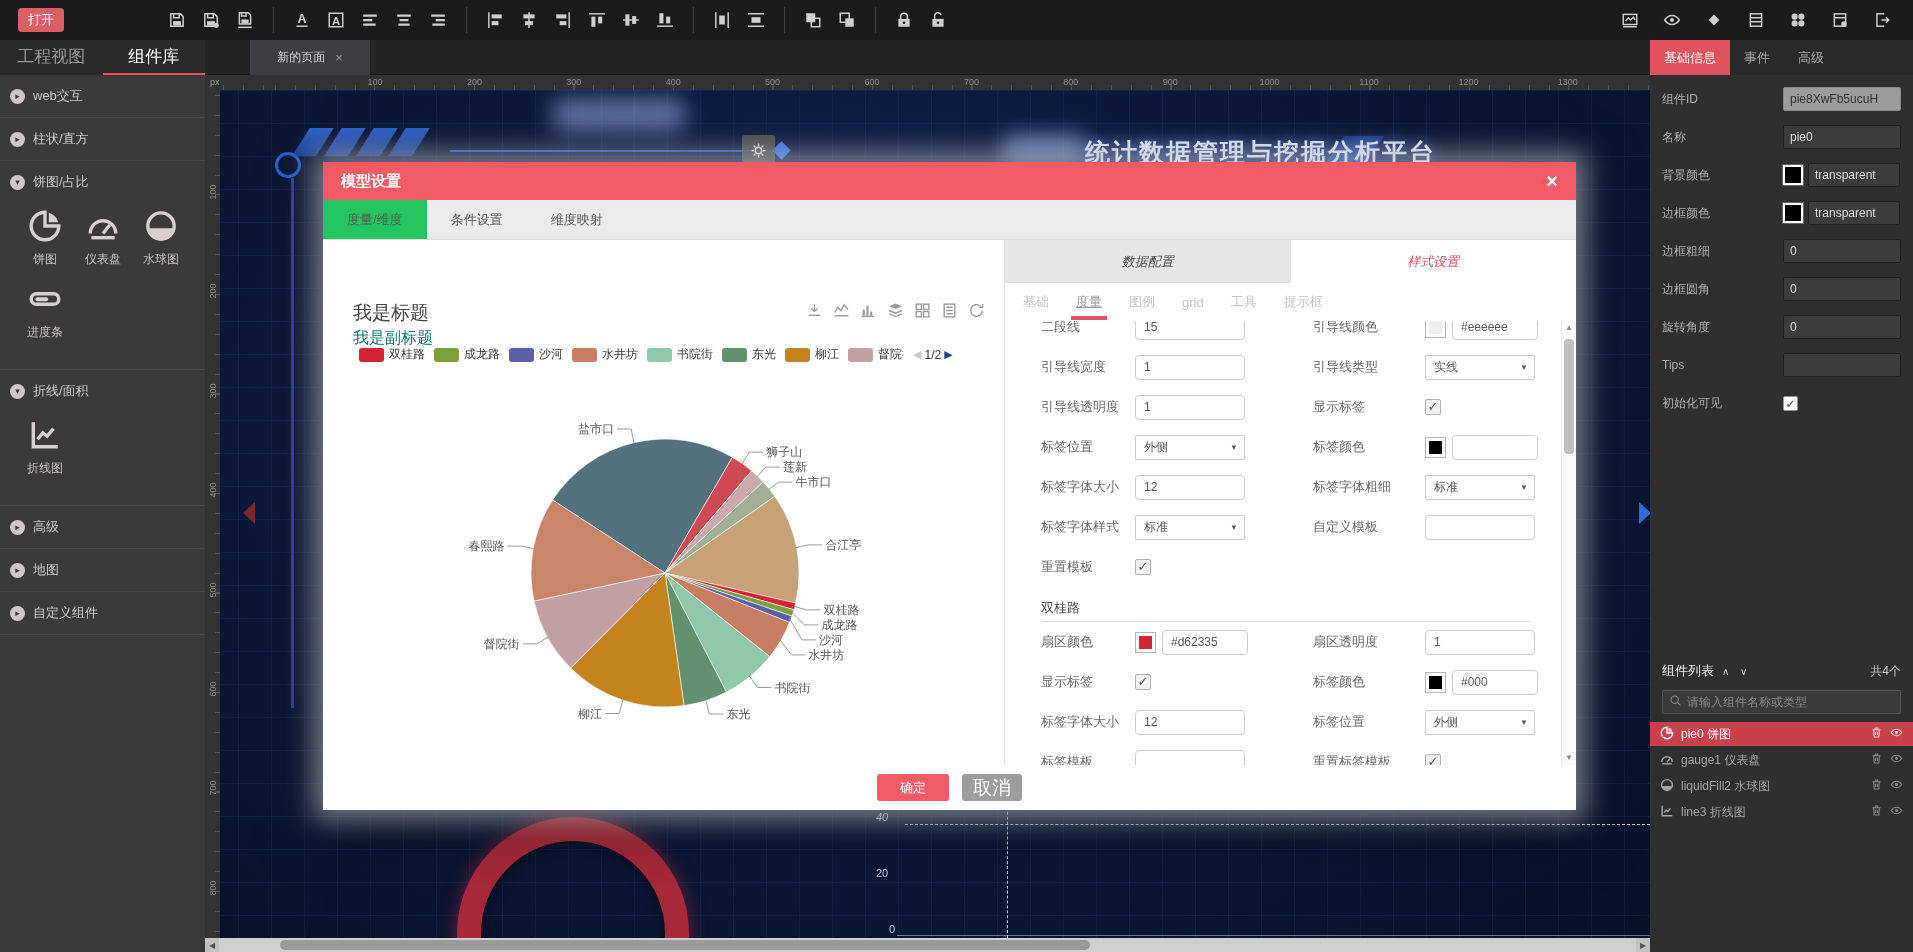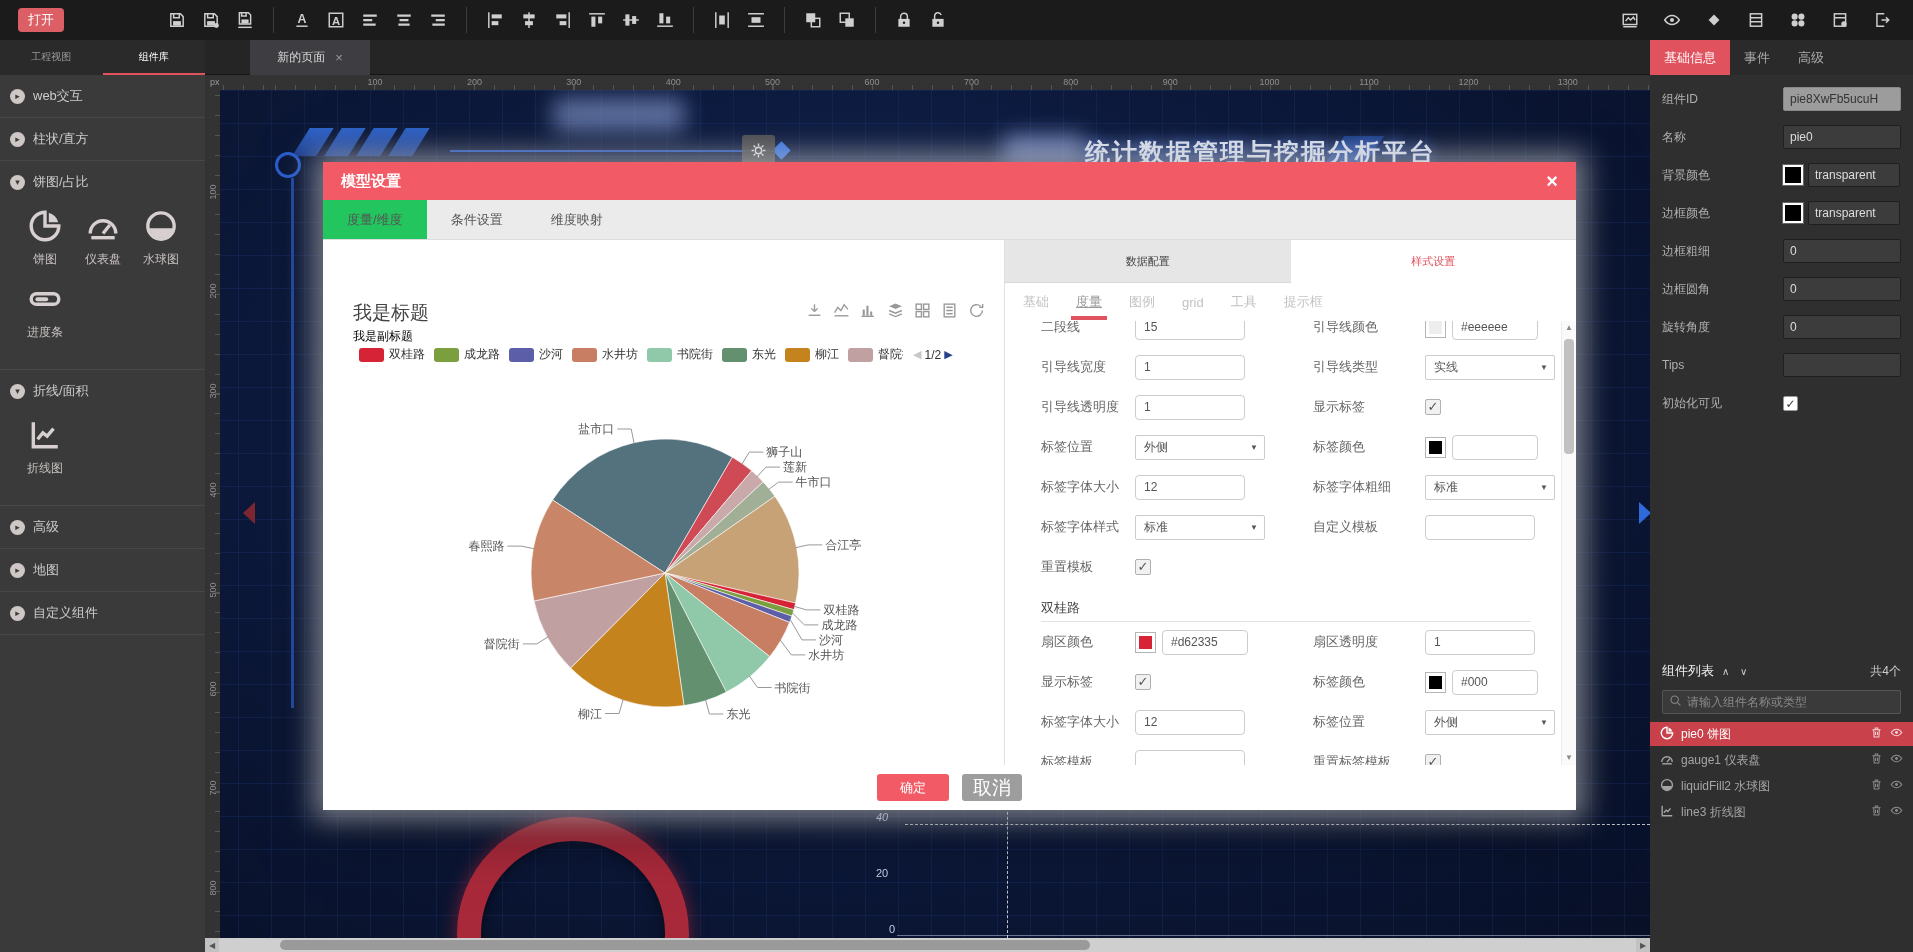--- a/index.html
+++ b/index.html
@@ -15,21 +15,21 @@
   .tb-groups { display:flex; align-items:center; margin-left:96px; }
   .tb-sep { width:1px; height:26px; background:#3d3d3d; margin:0 11px; }
   .tbicon { width:22px; height:22px; margin:0 6px; color:#cfcfcf; display:inline-flex;
     align-items:center; justify-content:center; }
   .tbicon svg { width:18px; height:18px; }
   .tb-right { margin-left:auto; margin-right:14px; display:flex; align-items:center; gap:8px; }
 
   
   .left-sb { position:absolute; left:0; top:40px; bottom:0; width:205px; background:#3a3a3a; z-index:30; }
   .lsb-tabs { height:35px; background:#2a2a2a; display:flex; }
-  .lsb-tab { flex:1; text-align:center; line-height:33px; font-size:10px; color:#9a9a9a;
+  .lsb-tab { flex:1; text-align:center; line-height:33px; font-size:17px; color:#9a9a9a;
     position:relative; cursor:pointer; }
   .lsb-tab.active { color:#fff; }
   .lsb-tab.active::after { content:''; position:absolute; left:0; right:0; bottom:0; height:2px; background:#e0525e; }
   .lsb-sec-head { display:flex; align-items:center; gap:8px; padding:12px 0 12px 10px;
     color:#ccc; font-size:13px; cursor:pointer; }
   .lsb-sec { border-bottom:1px solid #474747; }
   .sec-arrow { width:15px; height:15px; border-radius:50%; background:#cfc6c6; color:#3a3a3a;
     font-size:9px; display:inline-flex; align-items:center; justify-content:center; }
   .lsb-items { display:flex; flex-wrap:wrap; padding:6px 0 14px 16px; }
   .lsb-item { width:58px; margin-bottom:14px; text-align:center; color:#d8d0d0; cursor:pointer; }
@@ -129,51 +129,51 @@
     box-shadow:0 0 26px 10px rgba(255,255,255,.45), 0 14px 60px rgba(0,0,0,.5); }
   .modal-header { height:38px; background:#f25b66; color:#fff; display:flex; align-items:center;
     padding:0 18px; font-size:15px; font-weight:bold; }
   .modal-close { margin-left:auto; font-size:20px; font-weight:bold; cursor:pointer; }
   .modal-tabs { height:40px; background:#ebebeb; border-bottom:1px solid #ddd; display:flex; }
   .mtab { padding:0 24px; line-height:40px; font-size:13px; color:#555; cursor:pointer; }
   .mtab.active { background:#22c55e; }
   .modal-body { position:relative; height:525px; display:flex; overflow:hidden; }
   .preview { width:681px; position:relative; flex:none; }
   .pv-title { position:absolute; left:30px; top:60px; font-size:19px; color:#444; }
-  .pv-sub { position:absolute; left:30px; top:88px; font-size:12px; color:#000000; }
+  .pv-sub { position:absolute; left:30px; top:88px; font-size:16px; color:#0f766e; }
   .pv-toolbox { position:absolute; right:19px; top:62px; display:flex; gap:10px; color:#999; }
   .pv-toolbox .icn svg { width:17px; height:17px; }
   .pv-legend { position:absolute; left:36px; top:106px; display:flex; align-items:center; }
   .lg-sw { width:25px; height:14px; border-radius:3px; margin-right:5px; flex:none; }
   .lg-lb { font-size:12px; color:#333; margin-right:9px; white-space:nowrap; }
   .lg-lb.trunc { max-width:25px; overflow:hidden; }
   .lg-prev { color:#c8c8c8; font-size:11px; margin:0 3px 0 1px; cursor:pointer; }
   .lg-page { font-size:12px; color:#333; }
   .lg-next { color:#27408b; font-size:11px; margin-left:3px; cursor:pointer; }
   .pv-chart { position:absolute; left:0; top:130px; }
   .settings { flex:1; position:relative; border-left:1px solid #e0e0e0; }
   .set-tabs { height:43px; display:flex; }
-  .set-tab { flex:1; text-align:center; line-height:43px; font-size:11px; color:#444;
-    background:#e6e6e6; border-bottom:1px solid #d8d8d8; cursor:pointer; }
+  .set-tab { flex:1; text-align:center; line-height:43px; font-size:13px; color:#444;
+    background:#e6e6e6; border-bottom:1px solid #d8d8d8; cursor:pointer;font-style:italic; }
   .set-tab.active { background:#fff; color:#e0525e; border-bottom:none; }
   .set-subtabs { height:38px; display:flex; align-items:center; gap:27px; padding-left:18px; font-size:13px; color:#c2c2c2; }
   .sub { cursor:pointer; position:relative; }
   .sub.active { color:#999;text-decoration:underline; }
   .sub.active::after { content:''; position:absolute; left:-5px; right:-5px; bottom:-9px; height:4px; background:#e0525e; }
   .set-form { position:absolute; left:0; right:15px; top:81px; bottom:0; overflow:hidden; padding-left:36px; }
   .set-form-inner { margin-top:-14px; }
   .frow { display:flex; align-items:center; height:40px; }
   .fcell { display:flex; align-items:center; width:252px; flex:none; }
   .fcell.fright { margin-left:20px; width:auto; }
   .flabel { width:94px; font-size:13px; color:#666; flex:none; }
   .fcell.fright .flabel { width:112px; }
   .finput { width:110px; height:25px; border:1px solid #ccc; border-radius:4px; padding:0 8px;
     font-size:12px; color:#555; line-height:23px; background:#fff; }
   .finput.sm { width:86px; }
-  .fselect { position:relative; width:130px; height:25px; border:1px solid #ccc; border-radius:2px;
+  .fselect { position:relative; width:110px; height:25px; border:1px solid #ccc; border-radius:2px;
     font-size:12px; color:#555; line-height:23px; padding:0 8px; background:#fff; cursor:pointer; }
   .fselect .car { position:absolute; right:6px; top:0; font-size:8px; color:#555; }
   .fcb { width:16px; height:16px; background:#f1f1f1; border:1px solid #b0b0b0; color:#555;
     font-size:13px; line-height:14px; text-align:center; border-radius:2px; cursor:pointer; }
   .fswatch { width:21px; height:21px; border:1px solid #b5b5b5; padding:3px; margin-right:6px; flex:none; }
   .fswatch i { display:block; width:100%; height:100%; }
   .fsection { margin-top:8px; }
   .fsection-title { font-size:13px; color:#444; height:26px; line-height:26px; }
   .fsection hr { border:none; border-top:1px solid #e2e2e2; margin-right:30px; }
   .set-scroll { position:absolute; right:0; top:81px; bottom:0; width:15px; background:#fafafa; border-left:1px solid #ececec; }

